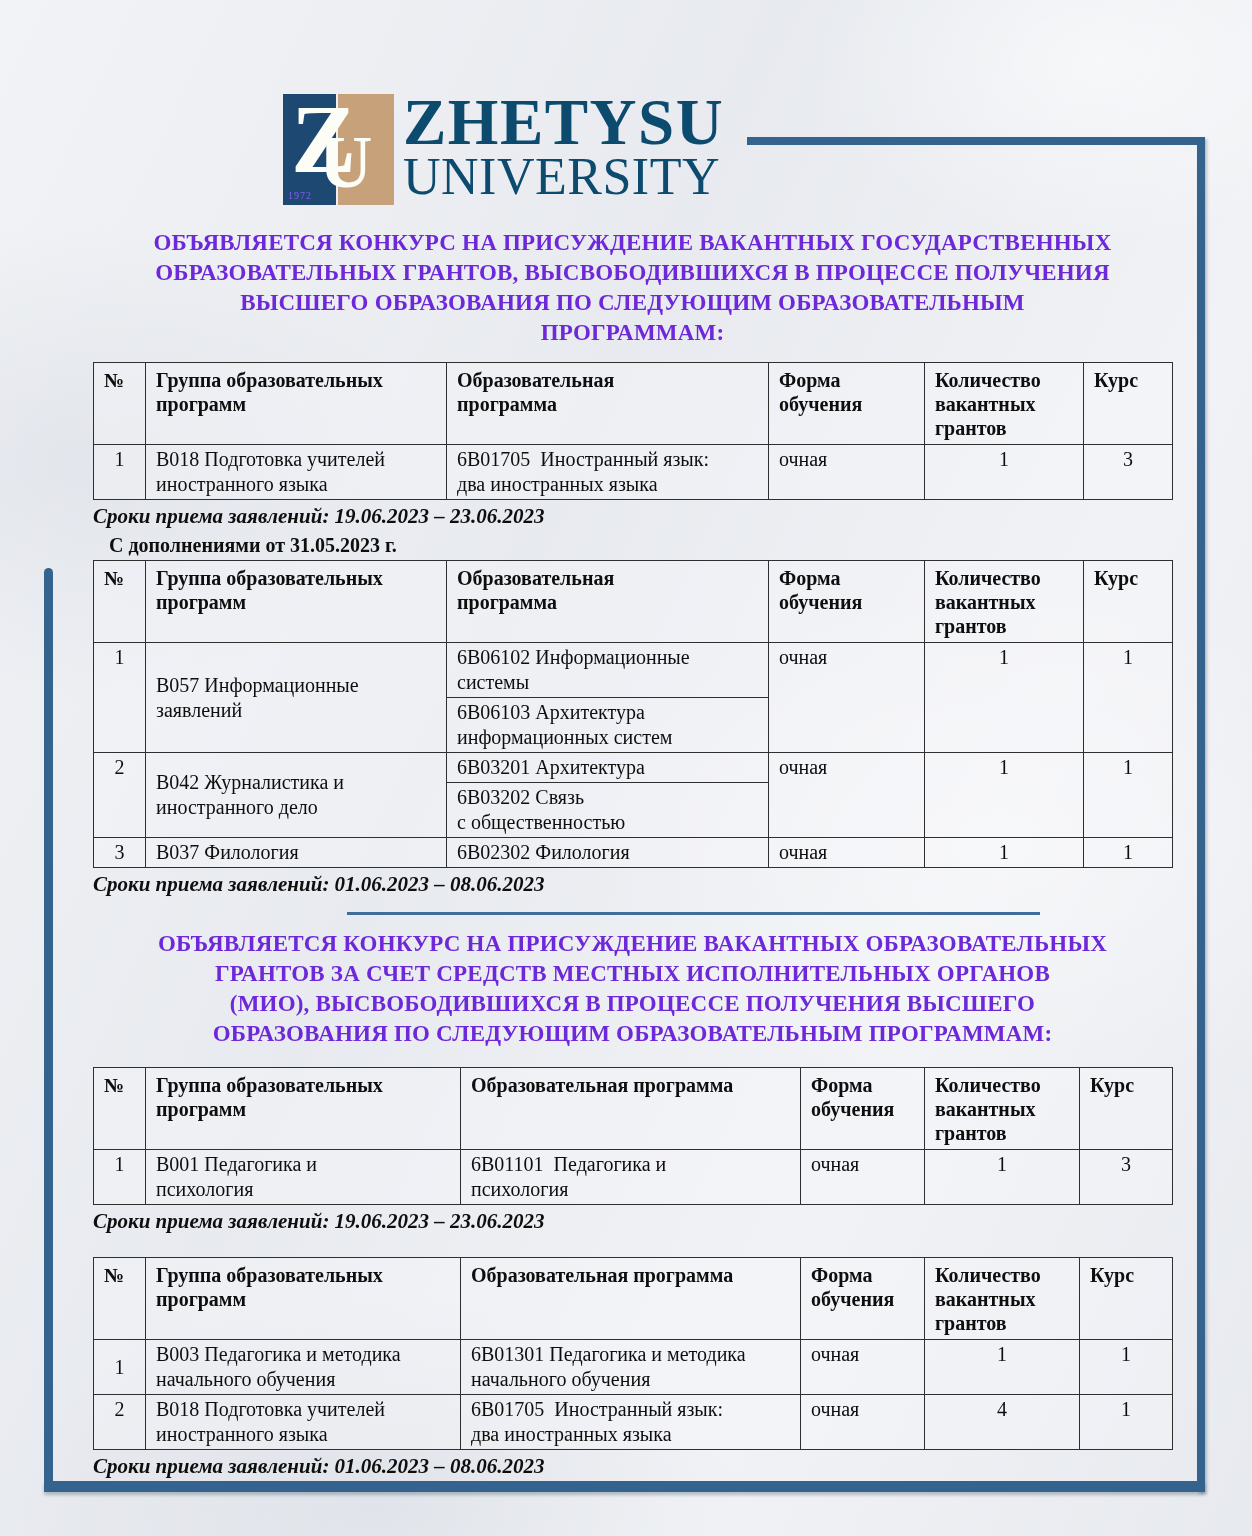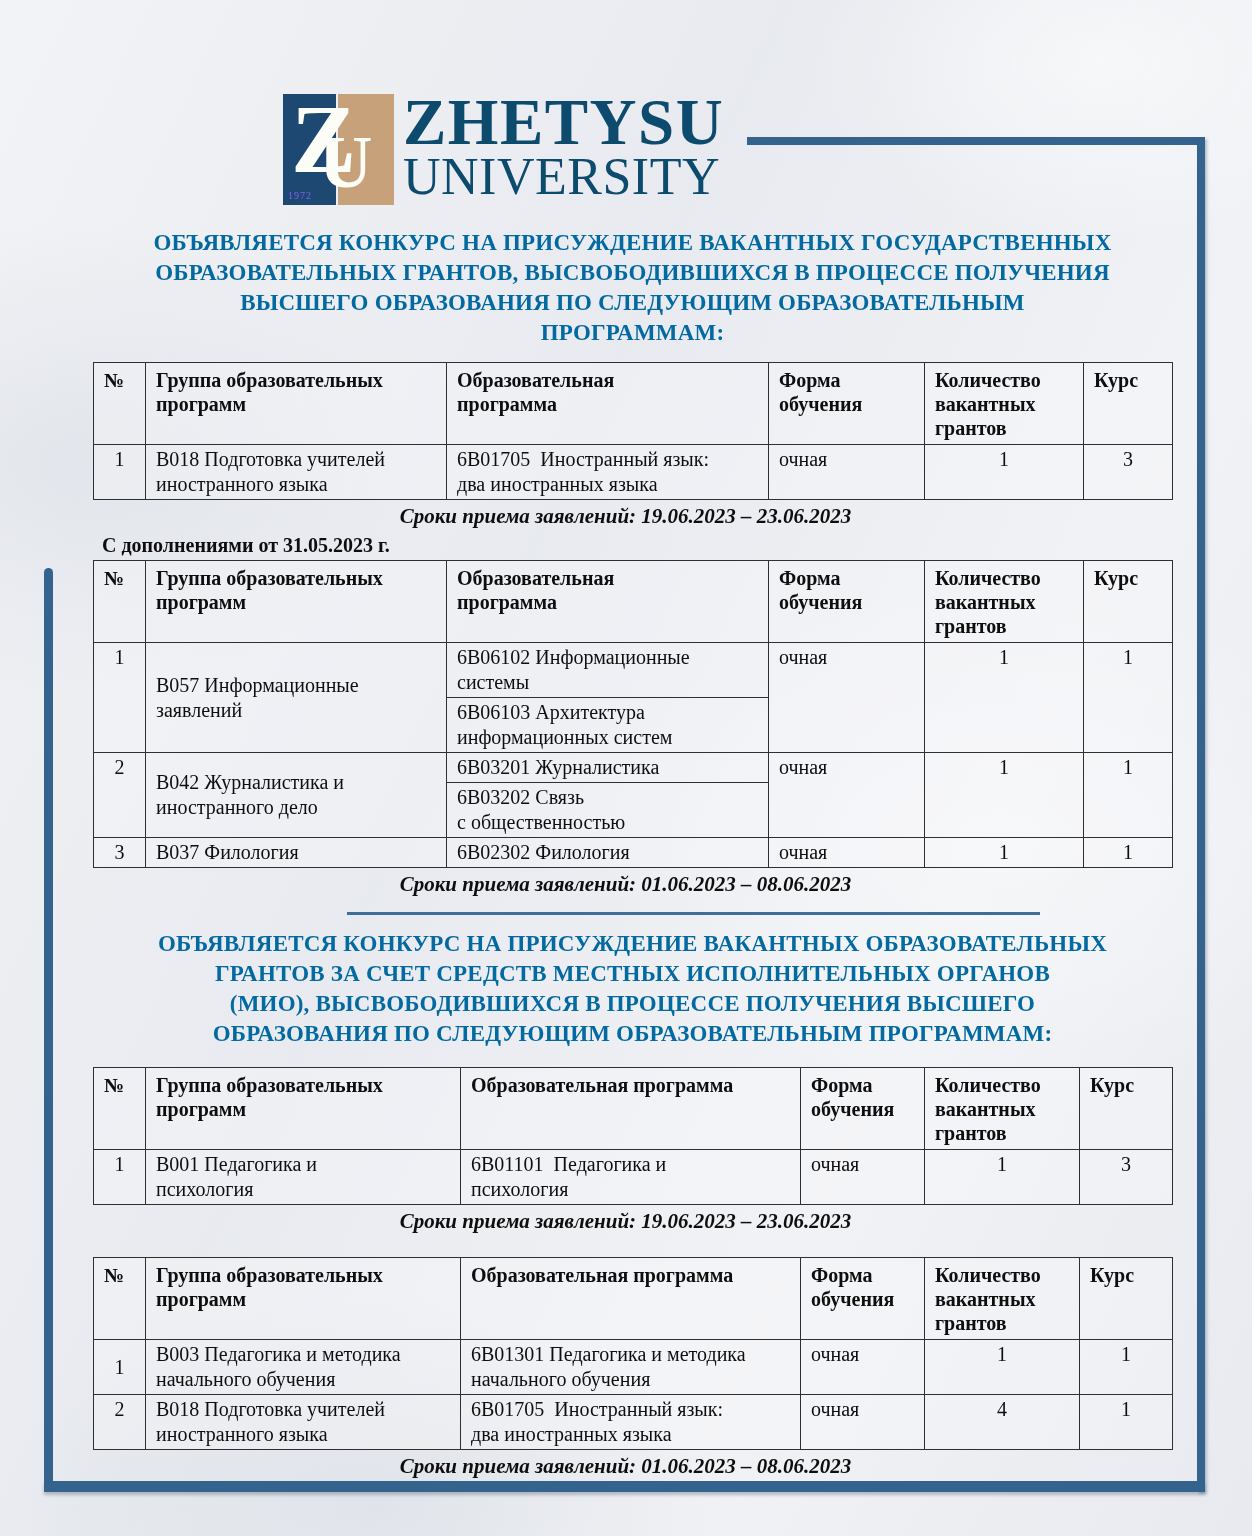--- a/index.html
+++ b/index.html
@@ -45,21 +45,21 @@
   .bn1 { font-size: 65px; font-weight: bold; line-height: 57px; letter-spacing: 1.5px; }
   .bn2 { font-size: 52px; font-weight: normal; line-height: 51px; letter-spacing: 0.5px; }
 
   
   .content { position: absolute; left: 93px; top: 228px; width: 1079px; }
   .ws { white-space: pre-wrap; }
   .title {
     margin: 0 0 14px 0;
     font-size: 23px; line-height: 30px;
     font-weight: bold; text-align: center;
-    letter-spacing: 0.2px; color: #0369a1;
+    letter-spacing: 0.2px; color: #6d28d9;
   }
   .title.second { margin-bottom: 18px; }
 
   table.grants { border-collapse: collapse; width: 100%; table-layout: fixed; background: rgba(248,249,251,0.35); }
   table.grants th, table.grants td {
     border: 1.5px solid #2f2f2f;
     font-size: 20px; line-height: 25px;
     vertical-align: top;
     padding: 2px 10px;
     white-space: pre-wrap;
@@ -76,26 +76,26 @@
   
   .t12 col.w-num   { width: 52px; }  .t34 col.w-num   { width: 52px; }
   .t12 col.w-group { width: 301px; } .t34 col.w-group { width: 315px; }
   .t12 col.w-prog  { width: 322px; } .t34 col.w-prog  { width: 340px; }
   .t12 col.w-form  { width: 156px; } .t34 col.w-form  { width: 124px; }
   .t12 col.w-grant { width: 159px; } .t34 col.w-grant { width: 155px; }
   .t12 col.w-course{ width: 89px; }  .t34 col.w-course{ width: 93px; }
 
   .deadline {
     margin: 3px 14px 2px 0;
-    text-align: center;
+    text-align: left;
     font-weight: bold; font-style: italic;
     font-size: 21px; line-height: 27px;
   }
   .addendum {
-    margin: 1px 0 2px 9px;
+    margin: 1px 0 2px 16px;
     font-weight: bold;
     font-size: 20px; line-height: 26px;
   }
   .divider {
     width: 693px; height: 3px;
     background: #3f6e9c;
     margin: 14px 0 14px 254px;
   }
   .gap-t4 { margin-top: 22px; }
 </style>
@@ -208,21 +208,21 @@
           <td class="c-course" rowspan="2">1</td>
         </tr>
         <tr>
           <td class="ws">6В06103 Архитектура
 информационных систем</td>
         </tr>
         <tr>
           <td class="c-num" rowspan="2">2</td>
           <td class="ws v-mid" rowspan="2">В042 Журналистика и
 иностранного дело</td>
-          <td class="ws">6В03201 Журналистика</td>
+          <td class="ws">6В03201 Архитектура</td>
           <td rowspan="2">очная</td>
           <td class="c-grants" rowspan="2">1</td>
           <td class="c-course" rowspan="2">1</td>
         </tr>
         <tr>
           <td class="ws">6В03202 Связь
 с общественностью</td>
         </tr>
         <tr>
           <td class="c-num">3</td>

